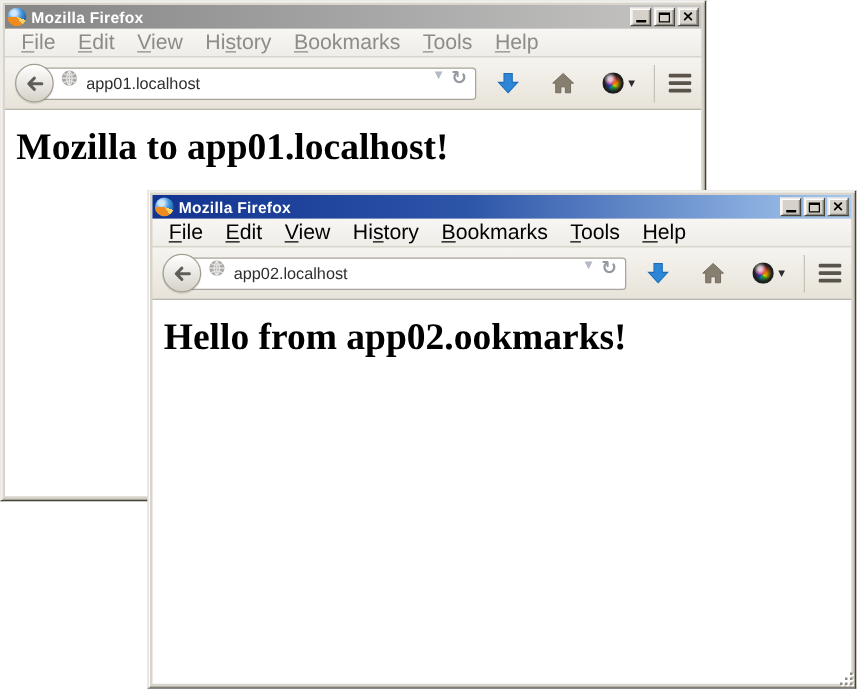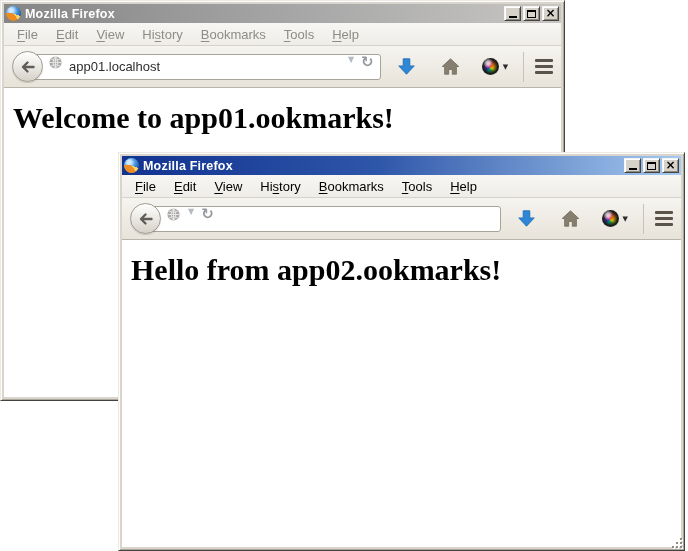--- a/index.html
+++ b/index.html
@@ -33,21 +33,21 @@
          border:1px solid; border-color:#f6f5f1 #45433e #45433e #f6f5f1;
          box-shadow: inset 1px 1px 0 #ffffff, inset -1px -1px 0 #8e8b82;
          display:flex; align-items:center; justify-content:center; padding:0; }
   .glyph-min { width:8px; height:2px; background:#000; align-self:flex-end; margin:0 auto 2px; }
   .glyph-max { width:9px; height:8px; border:1px solid #000; border-top-width:2px; }
   .glyph-close { font:bold 12px/1 "DejaVu Sans", sans-serif; color:#000; margin-top:-1px; }
 
   
   .menubar { height:23px; flex:0 0 23px; display:flex; align-items:center;
              background:linear-gradient(#f7f6f3,#efede8); border-bottom:1px solid #d7d3ca;
-             padding-left:4px; font-size:13px; }
+             padding-left:4px; font-size:17px; }
   .menu-item { padding:3px 9px; color:#000; white-space:nowrap; cursor:default; }
   .inactive-win .menu-item { color:#8d8c87; }
   .menu-item u { text-underline-offset:2px; }
 
   
   .navbar { height:42px; flex:0 0 42px; display:flex; align-items:center;
             background:linear-gradient(#f6f4f0,#e7e3d9); border-bottom:1px solid #b9b5ab;
             padding:0 8px; }
   .back { width:31px; height:31px; border-radius:50%; z-index:2; flex:0 0 31px;
           background:linear-gradient(#ffffff,#d6d2c9); border:1px solid #a29c90;
@@ -151,21 +151,21 @@
     </span>
     <span class="nav-sep"></span>
     <button class="tool-btn hamburger">
       <i></i>
         <i></i>
         <i></i>
     </button>
   </div>
 
   <div class="content">
-    <h1>Welcome to app01.ookmarks!</h1>
+    <h1>Mozilla to app01.localhost!</h1>
   </div>
 </div>
 
 <div class="window win2">
   <div class="titlebar active">
     <span class="ff-icon"></span>
     <span class="title">Mozilla Firefox</span>
     <span class="controls">
       <button class="ctl">
           <span class="glyph-min"></span>
@@ -195,20 +195,21 @@
           <path d="M7.5 3.5 L3 8 l4.5 4.5 M3.5 8 h10" fill="none" stroke="#5f5d56" stroke-width="2.4" stroke-linecap="round" stroke-linejoin="round"></path>
         </svg>
     </button>
     <div class="urlbar">
       <span class="globe">
         <svg width="15" height="15" viewBox="0 0 16 16">
             <circle cx="8" cy="8" r="6.5" fill="#aba9a7"></circle>
             <path d="M8 1.5 v13 M1.5 8 h13 M3 4 a9 9 0 0 0 10 0 M3 12 a9 9 0 0 1 10 0 M8 1.5 a10 10 0 0 0 0 13 M8 1.5 a10 10 0 0 1 0 13" fill="none" stroke="#e8e7e5" stroke-width="1"></path>
           </svg>
       </span>
+      <input class="url-input" value="app02.localhost" style="">
       <span class="dd-caret">▼</span>
       <span class="reload">↻</span>
     </div>
     <button class="tool-btn dl-btn">
       <svg width="19" height="19" viewBox="0 0 16 16">
           <path d="M5.2 1.5 h5.6 v6 h3.7 L8 14.5 1.5 7.5 h3.7 z" fill="#2e86d6" stroke="#1d6cb4" stroke-width=".7"></path>
         </svg>
     </button>
     <button class="tool-btn home-btn">
       <svg width="19" height="19" viewBox="0 0 16 16">

